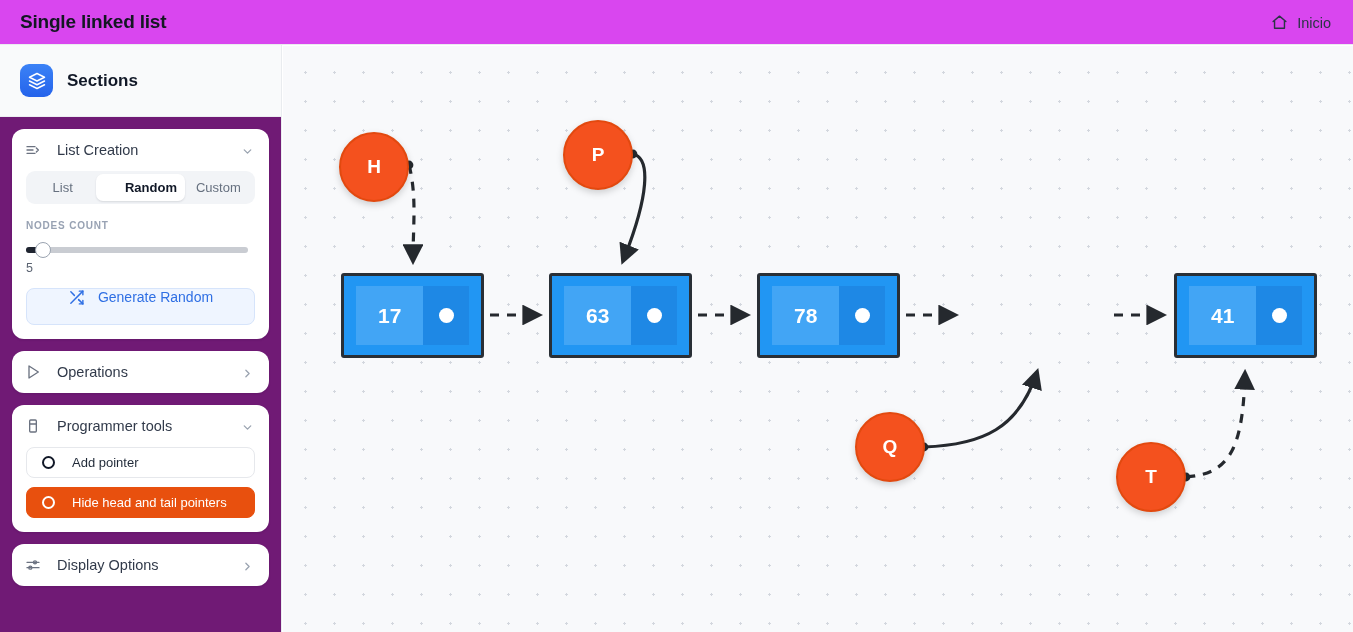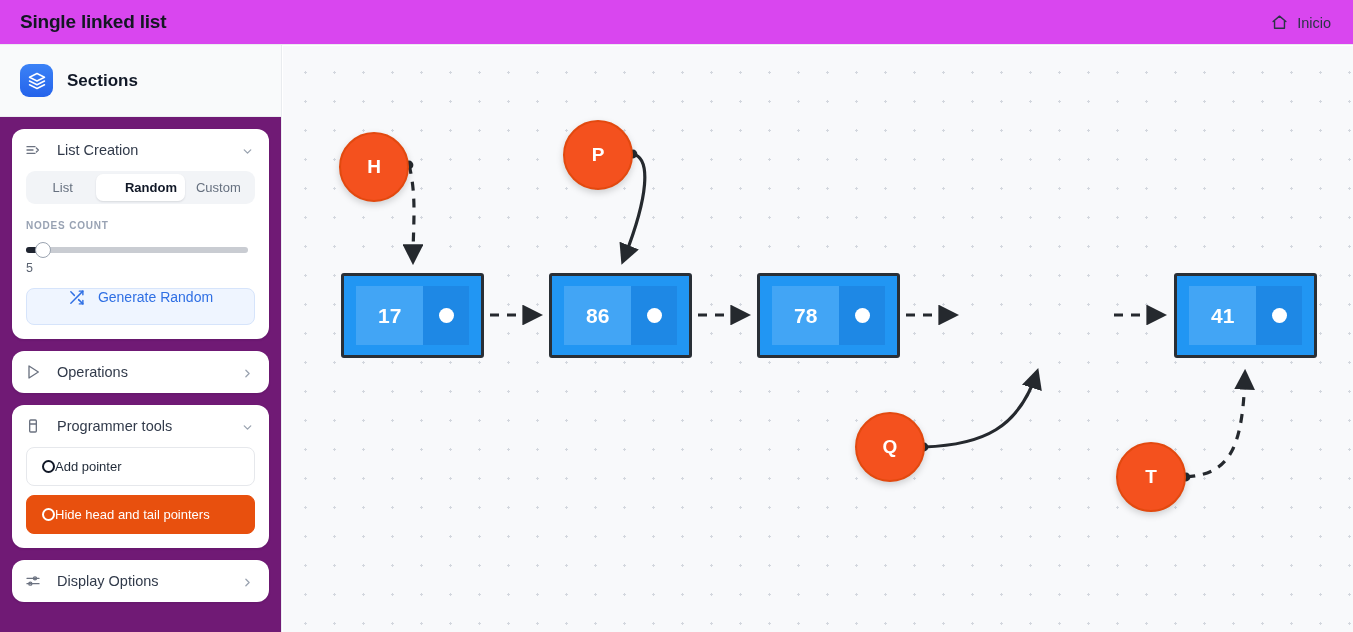--- a/index.html
+++ b/index.html
@@ -103,22 +103,22 @@
 
   .btn-generate {
     display: flex; justify-content: center; gap: 13px;
     height: 37px; border-radius: 8px;
     background: #eff5ff; border: 1px solid #d6e4fb;
     color: #2f6fe4; font-size: 14px; cursor: pointer;
   }
   .btn-generate svg { flex: none; }
 
   .radio-btn {
-    display: flex; align-items: center; 
-    height: 39px; border-radius: 8px; padding: 0 15px;
+    display: flex; align-items: center; gap: 17px;
+    height: 31px; border-radius: 8px; padding: 0 15px;
     background: #ffffff; border: 1px solid #e6e8ec;
     font-size: 13px; color: #1f2937; cursor: pointer; margin-bottom: 9px;
   }
   .radio-btn.orange {
     background: #e8500e; border-color: #e8500e; color: #ffffff;
   }
   .radio-dot {
     width: 13px; height: 13px; border-radius: 50%;
     border: 2.4px solid #111827; flex: none;
   }
@@ -348,21 +348,21 @@
     <div class="node" style="left:58px; top:227px;">
       <div class="node-inner">
         <div class="node-val">17</div>
         <div class="node-ptr">
             <span class="ptr-dot"></span>
           </div>
       </div>
     </div>
     <div class="node" style="left:266px; top:227px;">
       <div class="node-inner">
-        <div class="node-val">86</div>
+        <div class="node-val">63</div>
         <div class="node-ptr">
             <span class="ptr-dot"></span>
           </div>
       </div>
     </div>
     <div class="node" style="left:474px; top:227px;">
       <div class="node-inner">
         <div class="node-val">78</div>
         <div class="node-ptr">
             <span class="ptr-dot"></span>

